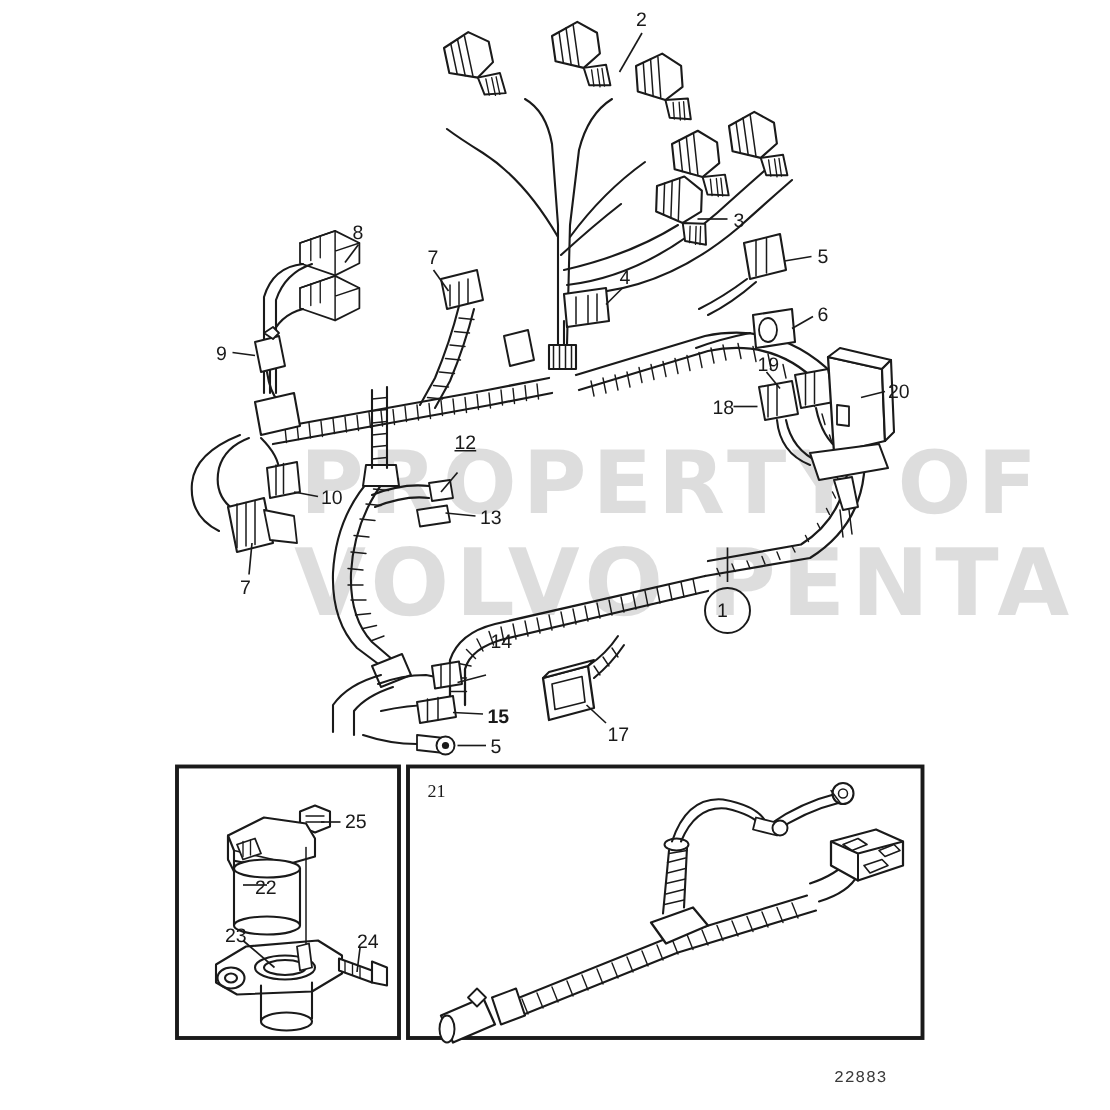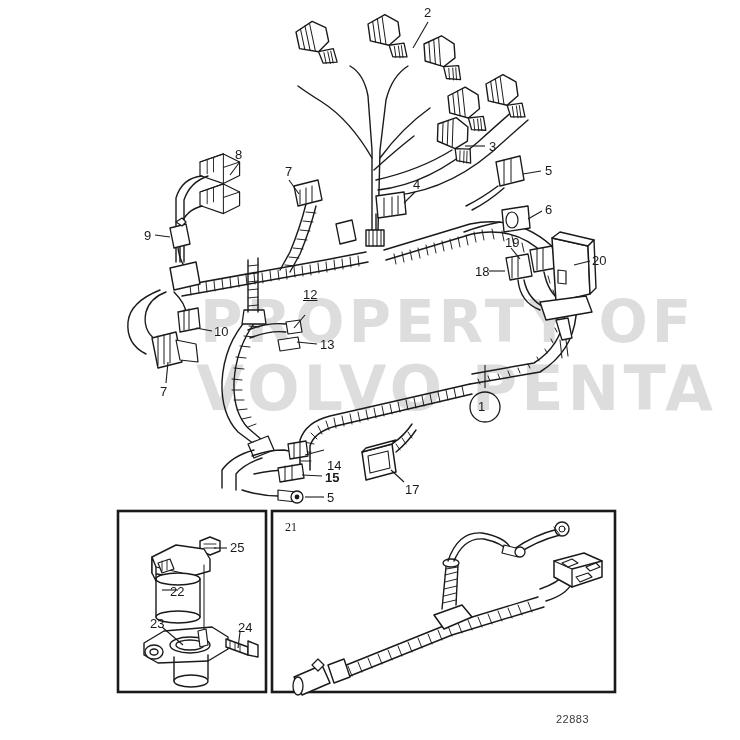--- a/index.html
+++ b/index.html
@@ -5,21 +5,21 @@
 <style>
   html,body{margin:0;padding:0;background:#ffffff;}
   body{width:740px;height:740px;overflow:hidden;
        font-family:"Liberation Sans","DejaVu Sans",sans-serif;}
   #stage{position:relative;width:740px;height:740px;background:#fff;}
   #stage svg{position:absolute;left:0;top:0;}
   .lbl{position:absolute;font-size:13px;color:#1a1a1a;line-height:1;
        font-family:"Liberation Sans","DejaVu Sans",sans-serif;
        white-space:nowrap;user-select:none;}
   .lbl.sm{font-size:12px;font-family:Liberation Serif, serif;}
-  .refno{position:absolute;font-size:11px;color:#3a3a3a;letter-spacing:.5px;}
+  .refno{position:absolute;font-size:11px;color:#3a3a3a;letter-spacing:.5px;font-family:Liberation Mono, monospace;}
   .wm{position:absolute;color:#000;opacity:.13;font-weight:bold;
       font-family:"DejaVu Sans",sans-serif;letter-spacing:4px;
       user-select:none;white-space:nowrap;}
 </style>
 </head>
 <body>
 
 <div id="stage">
 
   <div class="wm" style="left:200px;top:288px;font-size:58px;">PROPERTY OF</div>
@@ -347,21 +347,21 @@
       <div class="lbl" style="left: 413px; top: 178px;">4</div>
       <div class="lbl" style="left: 545px; top: 164px;">5</div>
       <div class="lbl" style="left: 545px; top: 203px;">6</div>
       <div class="lbl" style="left: 285px; top: 165px;">7</div>
       <div class="lbl" style="left: 235px; top: 148px;">8</div>
       <div class="lbl" style="left: 144px; top: 229px;">9</div>
       <div class="lbl" style="left: 214px; top: 325px;">10</div>
       <div class="lbl" style="left: 160px; top: 385px;">7</div>
       <div class="lbl" style="left: 303px; top: 288px; text-decoration: underline;">12</div>
       <div class="lbl" style="left: 320px; top: 338px;">13</div>
-      <div class="lbl" style="left: 327px; top: 459px;">14</div>
+      <div class="lbl" style="left: 327px; top: 421px;">14</div>
       <div class="lbl" style="left: 325px; top: 471px; font-weight: bold;">15</div>
       <div class="lbl" style="left: 327px; top: 491px;">5</div>
       <div class="lbl" style="left: 405px; top: 483px;">17</div>
       <div class="lbl" style="left: 475px; top: 265px;">18</div>
       <div class="lbl" style="left: 505px; top: 236px;">19</div>
       <div class="lbl" style="left: 592px; top: 254px;">20</div>
       <div class="lbl sm" style="left: 285px; top: 521px;">21</div>
       <div class="lbl" style="left: 146px; top: 585px; margin-left: 24px;">22</div>
       <div class="lbl" style="left: 150px; top: 617px;">23</div>
       <div class="lbl" style="left: 238px; top: 621px;">24</div>

